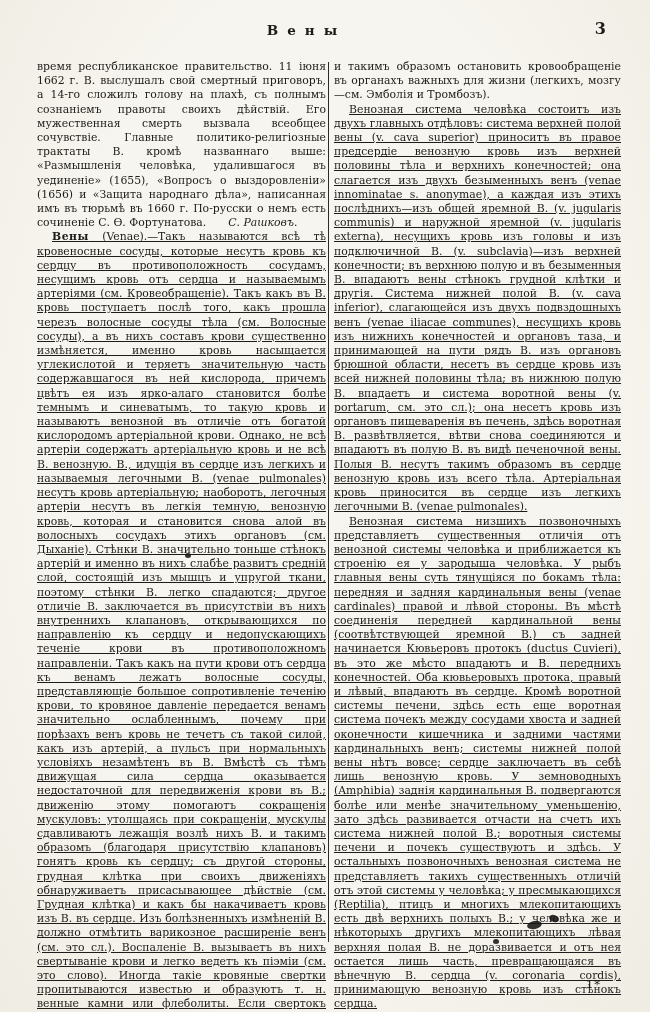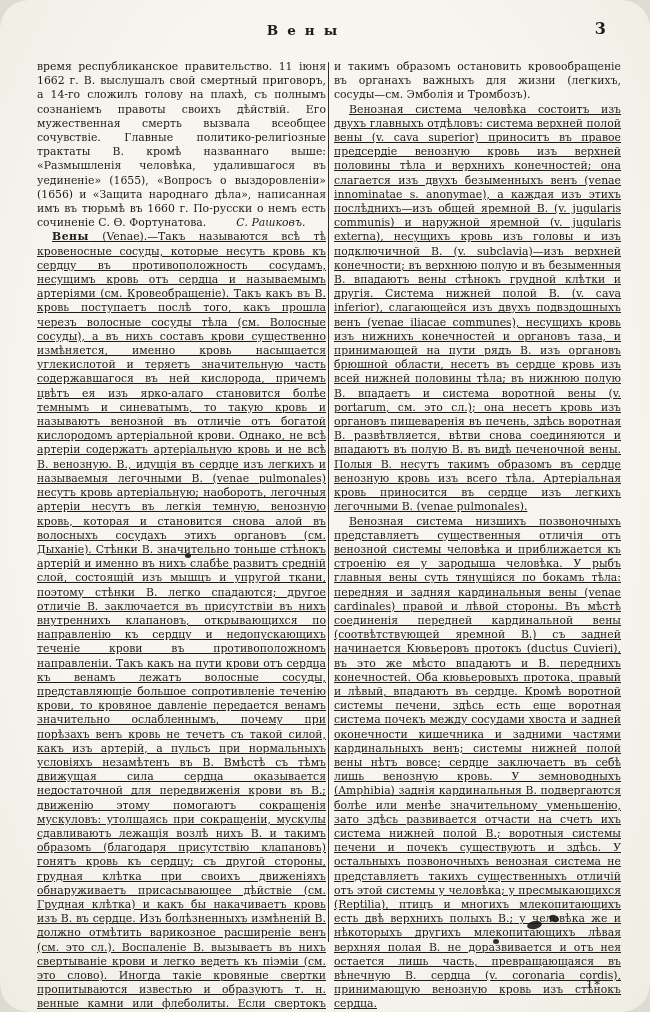--- a/index.html
+++ b/index.html
@@ -1,15 +1,15 @@
 <!DOCTYPE html>
 <html lang="ru"><head>
 <meta charset="utf-8">
 <style>
-  * { margin:0; padding:0; box-sizing:border-box;border-radius:28px; }
+  * { margin:0; padding:0; box-sizing:border-box; }
   html,body { width:650px; height:1012px; }
   body { background:#dedbd2; }
   .page {
     position:relative; width:650px; height:1012px; overflow:hidden;
     background:#f5f3ec;
     background-image: radial-gradient(ellipse at 50% 45%, #f7f5ef 60%, #efece3 100%);
     font-family:"DejaVu Serif","Liberation Serif",serif;
     color:#1d1c1a;
   }
   .header-title {
@@ -29,21 +29,21 @@
   }
   .col-left  { left:37px;  width:289px; }
   .col-right { left:334px; width:287px; }
   .divider {
     position:absolute; left:328px; top:62px;
     width:1px; height:880px; background:#2b2a27;
   }
   p.para { margin:0; }
   p.para.indent { text-indent:15px;text-decoration:underline; }
   .run.bold { font-weight:bold; letter-spacing:0.5px; }
-  .run.signature { font-style:italic; margin-left:30px; white-space:nowrap; }
+  .run.signature { font-style:italic; margin-left:22px; white-space:nowrap; }
   .signature-mark {
     position:absolute; left:586px; top:977px;
     font-size:11.5px; letter-spacing:1px;
   }
   .blot { position:absolute; background:#171614; border-radius:50%; opacity:.88; }
   .blot.b1 { left:185px; top:553px; width:6px;  height:5px; }
   .blot.b2 { left:527px; top:921px; width:15px; height:8px; transform:rotate(-12deg); }
   .blot.b3 { left:549px; top:915px; width:10px; height:7px; transform:rotate(20deg); }
   .blot.b4 { left:493px; top:939px; width:6px;  height:5px; }
 </style>
@@ -57,21 +57,21 @@
   <div class="page-number">3</div>
 
   <div class="divider"></div>
 
   <div class="col col-left">
       <p class="para"><span class="run normal">время республиканское правительство. 11 іюня 1662 г. В. выслушалъ свой смертный приговоръ, а 14-го сложилъ голову на плахѣ, съ полнымъ сознаніемъ правоты своихъ дѣйствій. Его мужественная смерть вызвала всеобщее сочувствіе. Главные политико-религіозные трактаты В. кромѣ названнаго выше: «Размышленія человѣка, удалившагося въ уединеніе» (1655), «Вопросъ о выздоровленіи» (1656) и «Защита народнаго дѣла», написанная имъ въ тюрьмѣ въ 1660 г. По-русски о немъ есть сочиненіе С. Ѳ. Фортунатова.</span><span class="run signature">С. Рашковъ.</span></p>
       <p class="para indent"><span class="run bold">Вены</span><span class="run normal"> (Venae).—Такъ называются всѣ тѣ кровеносные сосуды, которые несутъ кровь къ сердцу въ противоположность сосудамъ, несущимъ кровь отъ сердца и называемымъ артеріями (см. Кровеобращеніе). Такъ какъ въ В. кровь поступаетъ послѣ того, какъ прошла черезъ волосные сосуды тѣла (см. Волосные сосуды), а въ нихъ составъ крови существенно измѣняется, именно кровь насыщается углекислотой и теряетъ значительную часть содержавшагося въ ней кислорода, причемъ цвѣтъ ея изъ ярко-алаго становится болѣе темнымъ и синеватымъ, то такую кровь и называютъ венозной въ отличіе отъ богатой кислородомъ артеріальной крови. Однако, не всѣ артеріи содержатъ артеріальную кровь и не всѣ В. венозную. В., идущія въ сердце изъ легкихъ и называемыя легочными В. (venae pulmonales) несутъ кровь артеріальную; наоборотъ, легочныя артеріи несутъ въ легкія темную, венозную кровь, которая и становится снова алой въ волосныхъ сосудахъ этихъ органовъ (см. Дыханіе). Стѣнки В. значительно тоньше стѣнокъ артерій и именно въ нихъ слабѣе развитъ средній слой, состоящій изъ мышцъ и упругой ткани, поэтому стѣнки В. легко спадаются; другое отличіе В. заключается въ присутствіи въ нихъ внутреннихъ клапановъ, открывающихся по направленію къ сердцу и недопускающихъ теченіе крови въ противоположномъ направленіи. Такъ какъ на пути крови отъ сердца къ венамъ лежатъ волосные сосуды, представляющіе большое сопротивленіе теченію крови, то кровяное давленіе передается венамъ значительно ослабленнымъ, почему при порѣзахъ венъ кровь не течетъ съ такой силой, какъ изъ артерій, а пульсъ при нормальныхъ условіяхъ незамѣтенъ въ В. Вмѣстѣ съ тѣмъ движущая сила сердца оказывается недостаточной для передвиженія крови въ В.; движенію этому помогаютъ сокращенія мускуловъ: утолщаясь при сокращеніи, мускулы сдавливаютъ лежащія возлѣ нихъ В. и такимъ образомъ (благодаря присутствію клапановъ) гонятъ кровь къ сердцу; съ другой стороны, грудная клѣтка при своихъ движеніяхъ обнаруживаетъ присасывающее дѣйствіе (см. Грудная клѣтка) и какъ бы накачиваетъ кровь изъ В. въ сердце. Изъ болѣзненныхъ измѣненій В. должно отмѣтить варикозное расширеніе венъ (см. это сл.). Воспаленіе В. вызываетъ въ нихъ свертываніе крови и легко ведетъ къ піэміи (см. это слово). Иногда такіе кровяные свертки пропитываются известью и образуютъ т. н. венные камни или флеболиты. Если свертокъ начнетъ растворяться, то онъ можетъ попасть въ сердце, а изъ него въ артеріи</span></p>
     </div>
 
   <div class="col col-right">
-      <p class="para"><span class="run normal">и такимъ образомъ остановить кровообращеніе въ органахъ важныхъ для жизни (легкихъ, сосуды—см. Эмболія и Тромбозъ).</span></p>
+      <p class="para"><span class="run normal">и такимъ образомъ остановить кровообращеніе въ органахъ важныхъ для жизни (легкихъ, мозгу—см. Эмболія и Тромбозъ).</span></p>
       <p class="para indent"><span class="run normal">Венозная система человѣка состоитъ изъ двухъ главныхъ отдѣловъ: система верхней полой вены (v. cava superior) приноситъ въ правое предсердіе венозную кровь изъ верхней половины тѣла и верхнихъ конечностей; она слагается изъ двухъ безыменныхъ венъ (venae innominatae s. anonymae), а каждая изъ этихъ послѣднихъ—изъ общей яремной В. (v. jugularis communis) и наружной яремной (v. jugularis externa), несущихъ кровь изъ головы и изъ подключичной В. (v. subclavia)—изъ верхней конечности; въ верхнюю полую и въ безыменныя В. впадаютъ вены стѣнокъ грудной клѣтки и другія. Система нижней полой В. (v. cava inferior), слагающейся изъ двухъ подвздошныхъ венъ (venae iliacae communes), несущихъ кровь изъ нижнихъ конечностей и органовъ таза, и принимающей на пути рядъ В. изъ органовъ брюшной области, несетъ въ сердце кровь изъ всей нижней половины тѣла; въ нижнюю полую В. впадаетъ и система воротной вены (v. portarum, см. это сл.); она несетъ кровь изъ органовъ пищеваренія въ печень, здѣсь воротная В. развѣтвляется, вѣтви снова соединяются и впадаютъ въ полую В. въ видѣ печеночной вены. Полыя В. несутъ такимъ образомъ въ сердце венозную кровь изъ всего тѣла. Артеріальная кровь приносится въ сердце изъ легкихъ легочными В. (venae pulmonales).</span></p>
       <p class="para indent"><span class="run normal">Венозная система низшихъ позвоночныхъ представляетъ существенныя отличія отъ венозной системы человѣка и приближается къ строенію ея у зародыша человѣка. У рыбъ главныя вены суть тянущіяся по бокамъ тѣла: передняя и задняя кардинальныя вены (venae cardinales) правой и лѣвой стороны. Въ мѣстѣ соединенія передней кардинальной вены (соотвѣтствующей яремной В.) съ задней начинается Кювьеровъ протокъ (ductus Cuvieri), въ это же мѣсто впадаютъ и В. переднихъ конечностей. Оба кювьеровыхъ протока, правый и лѣвый, впадаютъ въ сердце. Кромѣ воротной системы печени, здѣсь есть еще воротная система почекъ между сосудами хвоста и задней оконечности кишечника и задними частями кардинальныхъ венъ; системы нижней полой вены нѣтъ вовсе; сердце заключаетъ въ себѣ лишь венозную кровь. У земноводныхъ (Amphibia) заднія кардинальныя В. подвергаются болѣе или менѣе значительному уменьшенію, зато здѣсь развивается отчасти на счетъ ихъ система нижней полой В.; воротныя системы печени и почекъ существуютъ и здѣсь. У остальныхъ позвоночныхъ венозная система не представляетъ такихъ существенныхъ отличій отъ этой системы у человѣка; у пресмыкающихся (Reptilia), птицъ и многихъ млекопитающихъ есть двѣ верхнихъ полыхъ В.; у человѣка же и нѣкоторыхъ другихъ млекопитающихъ лѣвая верхняя полая В. не доразвивается и отъ нея остается лишь часть, превращающаяся въ вѣнечную В. сердца (v. coronaria cordis), принимающую венозную кровь изъ стѣнокъ сердца.</span></p>
       <p class="para indent"><span class="run normal">У многихъ изъ безпозвоночныхъ мы также находимъ болѣе или менѣе развитую венозную</span></p>
     </div>
 
   <div class="signature-mark">1*</div>
 
   <div class="blot b1"></div>
   <div class="blot b2"></div>
   <div class="blot b3"></div>

